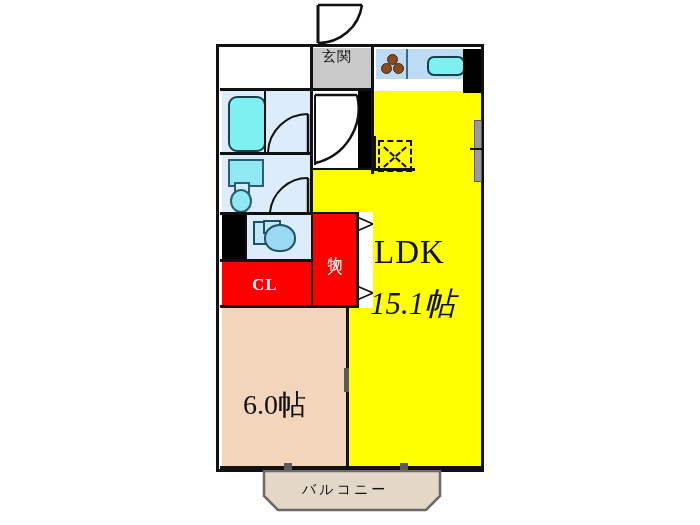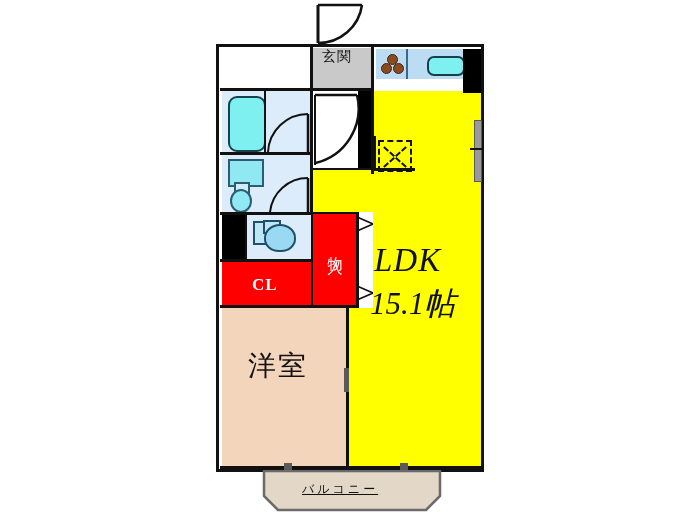--- a/index.html
+++ b/index.html
@@ -64,21 +64,21 @@
     line-height: 1;
     font-family: "Liberation Serif", "DejaVu Serif", serif;
   }
   .lbl-ldk   { font-size: 33px; letter-spacing: 1px; }
   .lbl-ldk2  { font-size: 31px; letter-spacing: 0px; font-style: italic; }
   .lbl-yo    { font-size: 28px; letter-spacing: 2px; }
   .lbl-yo2   { font-size: 28px; letter-spacing: 0px; }
   .lbl-cl    { font-size: 17px; color: #ffffff; font-weight: 700; letter-spacing: 1px;}
   .lbl-mono  { font-size: 15px; color: #ffffff; writing-mode: vertical-rl; letter-spacing: 2px; }
   .lbl-genkan{ font-size: 14px; letter-spacing: 1px; }
-  .lbl-balcony { font-size: 12px; letter-spacing: 3px; text-decoration: underline; }
+  .lbl-balcony { font-size: 14px; letter-spacing: 3px; }
 
   
   .tub {
     position: absolute;
     background: #7ef0f0;
     border: 2px solid #15414f;
     border-radius: 9px;
   }
   .washer {
     position: absolute;
@@ -242,30 +242,30 @@
     <svg width="18" height="16" viewBox="0 0 18 16">
       <polygon points="1,1 17,8 1,15" fill="#ffffff" stroke="#111111" stroke-width="1.6"></polygon>
     </svg>
   </div>
   <div class="wl" style="left:311px; top:211px; width:48px; height:3px;"></div>
   <div class="wl" style="left:311px; top:211px; width:2px; height:97px;"></div>
   <div class="wl" style="left:356px; top:211px; width:3px; height:97px;"></div>
   <div class="wl" style="left:311px; top:305px; width:48px; height:3px;"></div>
 
   <div class="room washitsu abs" style="left:222px; top:308px; width:125px; height:159px;"></div>
-  <div class="lbl lbl-yo" style="left:248px; top:352px;">洋室</div>
+  <div class="lbl lbl-yo2" style="left:243px; top:391px;">6.0帖</div>
 
   <div class="wl" style="left:346px; top:306px; width:3px; height:164px;"></div>
   <div class="abs" style="left:344px; top:368px; width:7px; height:24px; background:#5a5a5a;"></div>
 
   <div class="room ldk abs" style="left:373px; top:91px; width:108px; height:376px;"></div>
   <div class="room ldk abs" style="left:313px; top:170px; width:60px; height:42px;"></div>
   <div class="room ldk abs" style="left:349px; top:308px; width:132px; height:159px;"></div>
 
-  <div class="lbl lbl-ldk" style="left:374px; top:244px;font-style:italic;">LDK</div>
+  <div class="lbl lbl-ldk" style="left:374px; top:236px;">LDK</div>
   <div class="lbl lbl-ldk2" style="left:370px; top:288px;">15.1帖</div>
 
   <div class="kitchencounter abs" style="left:376px; top:49px; width:105px; height:30px;"></div>
 
   <div class="abs" style="left:378px; top:49px; width:30px; height:30px; border-right:2px solid #3a6a88; box-sizing:border-box;"></div>
   <div class="burner" style="left:387px; top:54px; width:9px; height:9px;"></div>
   <div class="burner" style="left:381px; top:63px; width:9px; height:9px;"></div>
   <div class="burner" style="left:393px; top:63px; width:9px; height:9px;"></div>
 
   <div class="sink" style="left:427px; top:56px; width:34px; height:16px;"></div>

